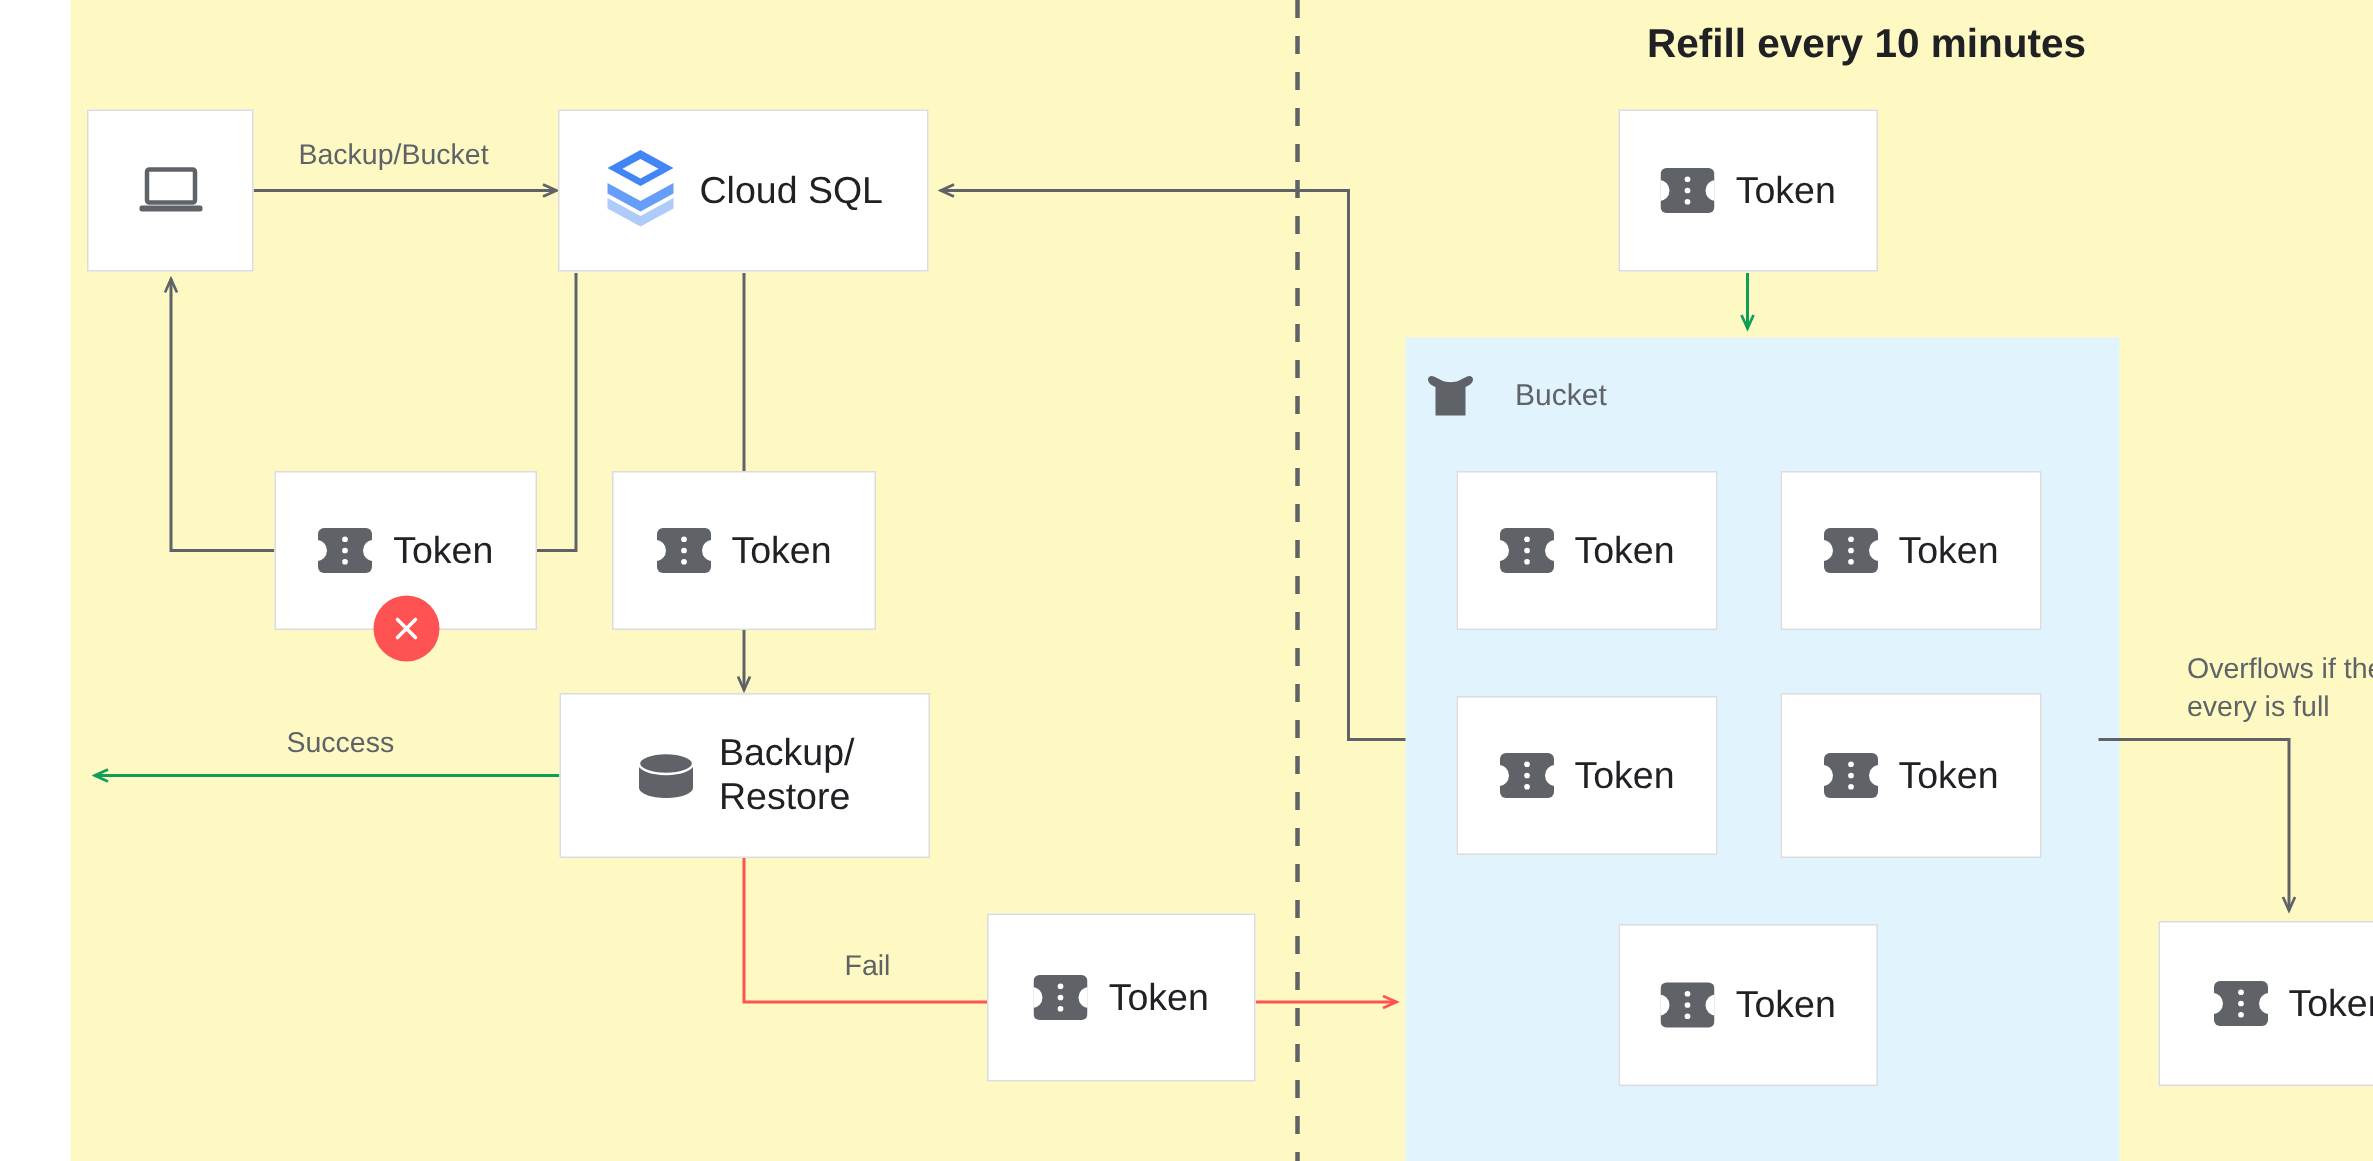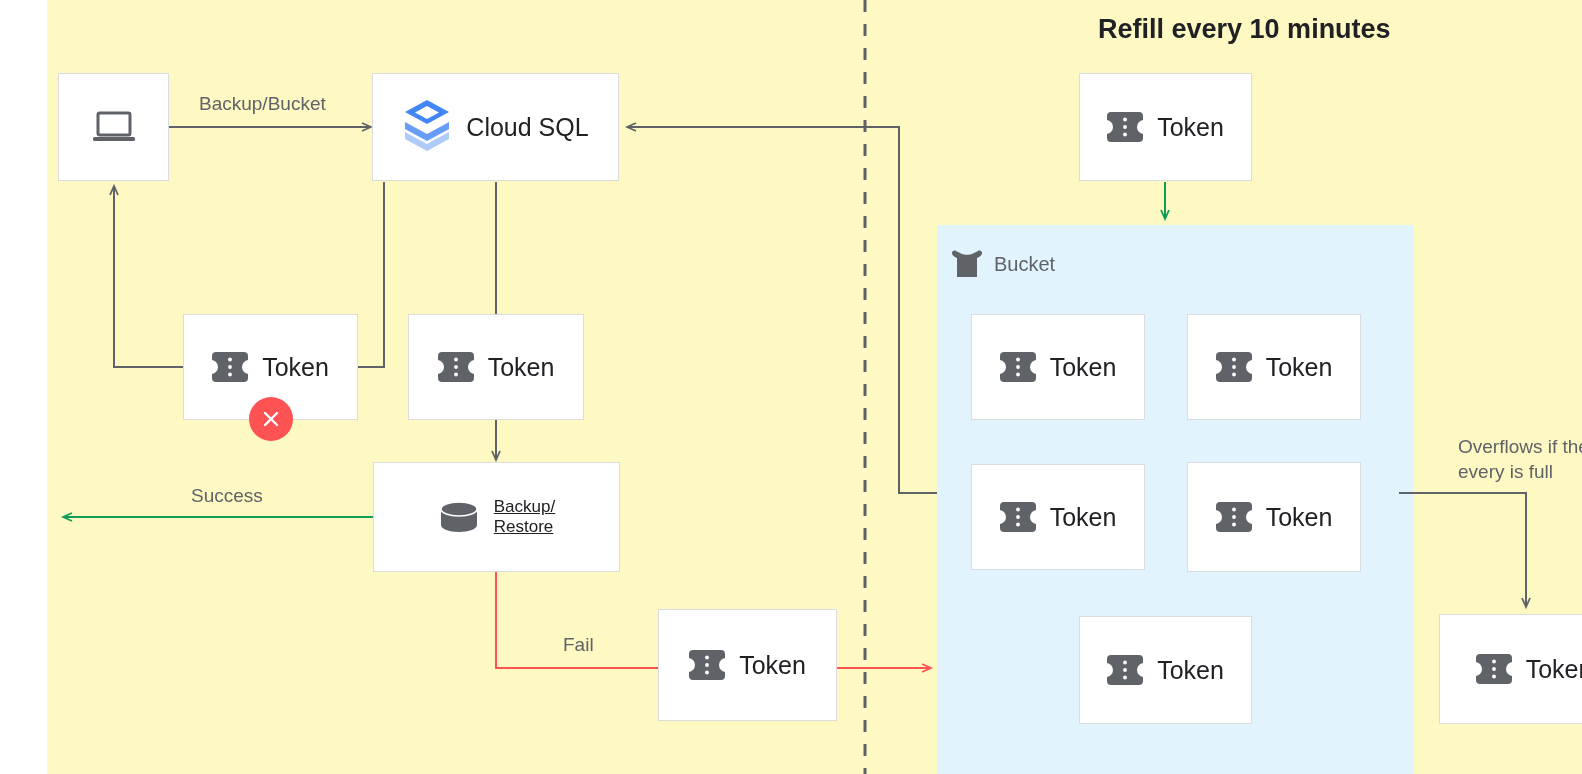--- a/index.html
+++ b/index.html
@@ -38,41 +38,41 @@
     justify-content: center;
     gap: 14px;
   }
   .node-label {
     font-size: 25px;
     color: #202124;
     line-height: 1.15;
     white-space: pre-line;
     text-align: left;
   }
-  .node-label.two-line { font-size: 17px; text-decoration: underline; }
+  .node-label.two-line { font-size: 25px; }
   .token-icon { flex: 0 0 auto; display:block; }
   .edge-label {
     position: absolute;
     font-size: 19px;
     color: #5f6368;
     line-height: 1.3;
     white-space: pre-line;
   }
   .title {
     position: absolute;
     font-size: 27px;
     font-weight: bold;
     color: #202124;
     white-space: nowrap;
   }
   .bucket-title {
     position: absolute;
     display: flex;
     align-items: center;
-    gap: 10px;
+    gap: 26px;
     font-size: 20px;
     color: #5f6368;
   }
   .fail-badge {
     position: absolute;
     width: 44px; height: 44px;
     border-radius: 50%;
     background: #ff5252;
     display: flex; align-items: center; justify-content: center;
   }

